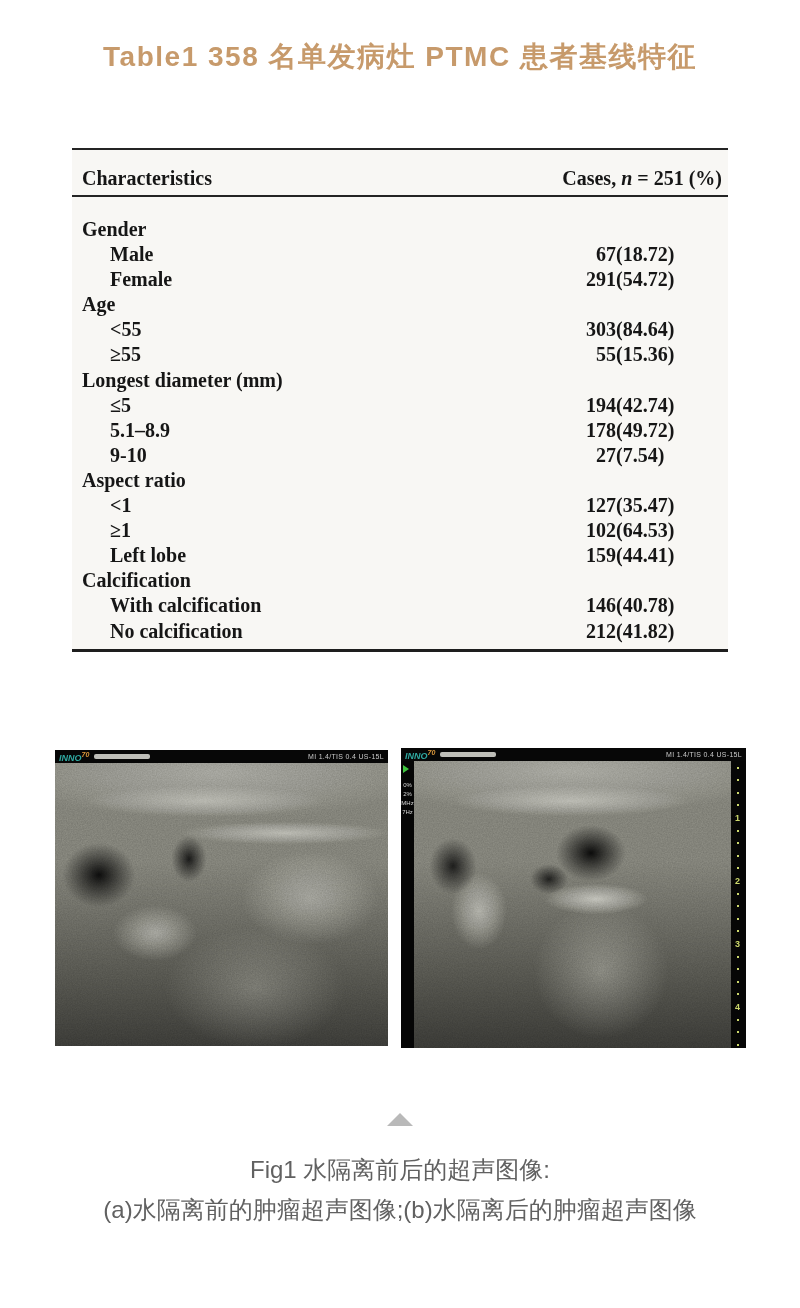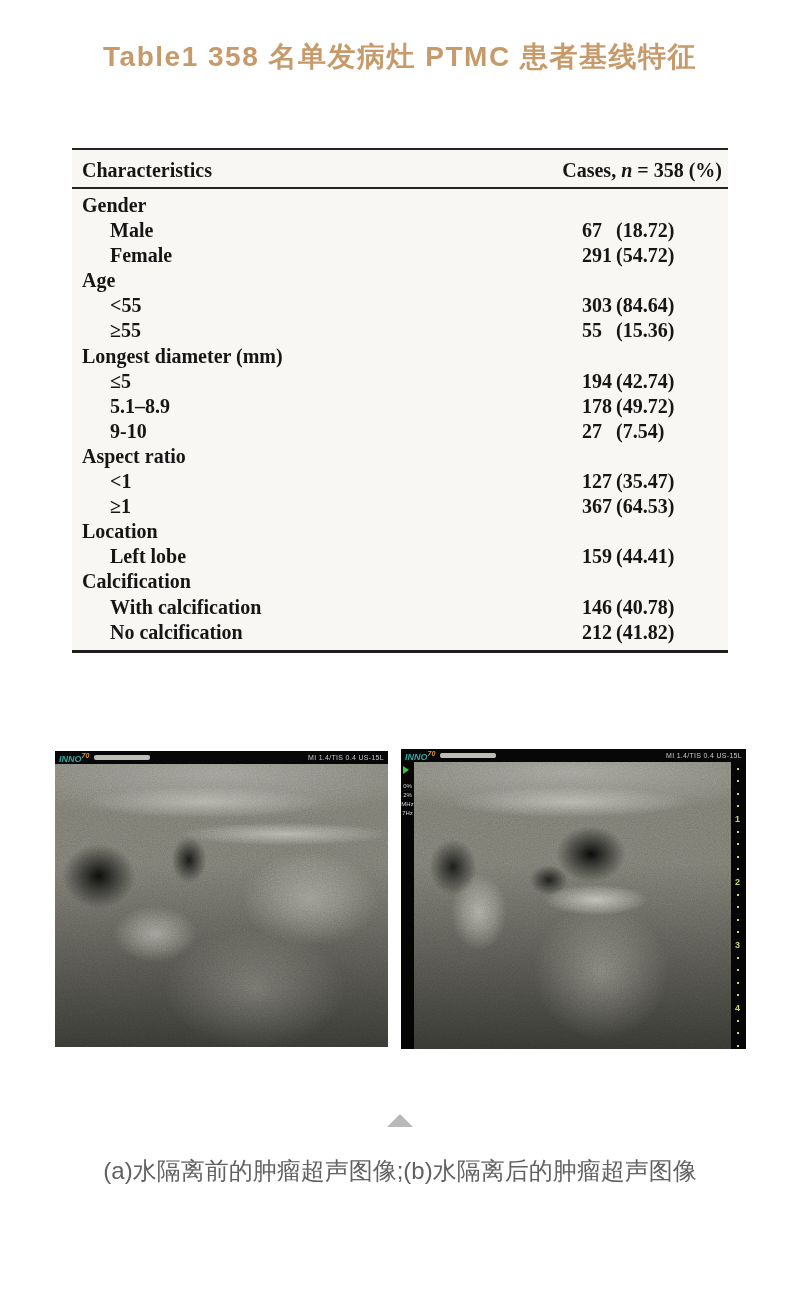--- a/index.html
+++ b/index.html
@@ -15,29 +15,29 @@
   }
   
   .paper-table{
     width:656px;margin:71px auto 0;background:#f8f7f4;
     font-family:"Liberation Serif","DejaVu Serif",serif;color:#161616;
     border-top:2px solid #242424;border-bottom:3px solid #1e1e1e;
   }
   .thead{
     display:flex;justify-content:space-between;align-items:center;
     height:33px;border-bottom:2px solid #242424;
-    font-size:20px;font-weight:bold;padding:4px 6px 0 10px;
+    font-size:20px;font-weight:bold;padding:12px 6px 0 10px;
   }
   .thead .n-ital{font-style:italic;}
-  .tbody{padding:4px 0 5px;}
+  .tbody{padding:20px 0 5px;}
   .trow{position:relative;height:25.1px;line-height:25.1px;font-size:20px;font-weight:bold;white-space:nowrap;}
   .trow.group{padding-left:10px;}
   .trow.item{padding-left:38px;}
   .value{position:absolute;left:510px;top:0;display:flex;}
-  .count{display:inline-block;width:34px;}
+  .count{display:inline-block;width:34px;text-align:right;}
   .pct{}
   
   .us-row{display:flex;gap:13px;margin:98px 0 0 55px;}
   .us-panel{position:relative;background:#0a0a0a;}
   .us-panel.a{width:333px;height:296px;}
   .us-panel.b{width:345px;height:300px;margin-top:-2px;}
   .us-topbar{
     position:relative;height:13px;background:#070707;display:flex;align-items:center;
     gap:5px;padding:0 4px;font-size:8px;line-height:13px;white-space:nowrap;z-index:3;
   }
@@ -91,21 +91,21 @@
   .fig-caption{margin-top:24px;text-align:center;color:#616161;font-size:24px;line-height:40px;font-weight:normal;}
 </style>
 </head>
 <body>
 
 <div class="page-title">Table1 358 名单发病灶 PTMC 患者基线特征</div>
 
 <div class="paper-table">
   <div class="thead">
     <span>Characteristics</span>
-    <span><span>Cases, </span><span class="n-ital">n</span><span> = 358 (%)</span></span>
+    <span><span>Cases, </span><span class="n-ital">n</span><span> = 251 (%)</span></span>
   </div>
   <div class="tbody">
       <div class="trow group">Gender</div>
       <div class="trow item"><span class="ilabel">Male</span><span class="value">
           <span class="count">67</span>
           <span class="pct">(18.72)</span>
         </span></div>
       <div class="trow item"><span class="ilabel">Female</span><span class="value">
           <span class="count">291</span>
           <span class="pct">(54.72)</span>
@@ -131,24 +131,23 @@
       <div class="trow item"><span class="ilabel">9-10</span><span class="value">
           <span class="count">27</span>
           <span class="pct">(7.54)</span>
         </span></div>
       <div class="trow group">Aspect ratio</div>
       <div class="trow item"><span class="ilabel">&lt;1</span><span class="value">
           <span class="count">127</span>
           <span class="pct">(35.47)</span>
         </span></div>
       <div class="trow item"><span class="ilabel">≥1</span><span class="value">
-          <span class="count">367</span>
+          <span class="count">102</span>
           <span class="pct">(64.53)</span>
         </span></div>
-      <div class="trow group">Location</div>
       <div class="trow item"><span class="ilabel">Left lobe</span><span class="value">
           <span class="count">159</span>
           <span class="pct">(44.41)</span>
         </span></div>
       <div class="trow group">Calcification</div>
       <div class="trow item"><span class="ilabel">With calcification</span><span class="value">
           <span class="count">146</span>
           <span class="pct">(40.78)</span>
         </span></div>
       <div class="trow item"><span class="ilabel">No calcification</span><span class="value">
@@ -222,14 +221,15 @@
           <span class="tick-dot" style="top: 270.6px;"></span>
           <span class="tick-dot" style="top: 283.2px;"></span>
         </div>
     </div>
   </div>
 </div>
 
 <div class="collapse-triangle"></div>
 
 <div class="fig-caption">
+  <div>Fig1 水隔离前后的超声图像:</div>
   <div>(a)水隔离前的肿瘤超声图像;(b)水隔离后的肿瘤超声图像</div>
 </div>
 
 </body></html>

